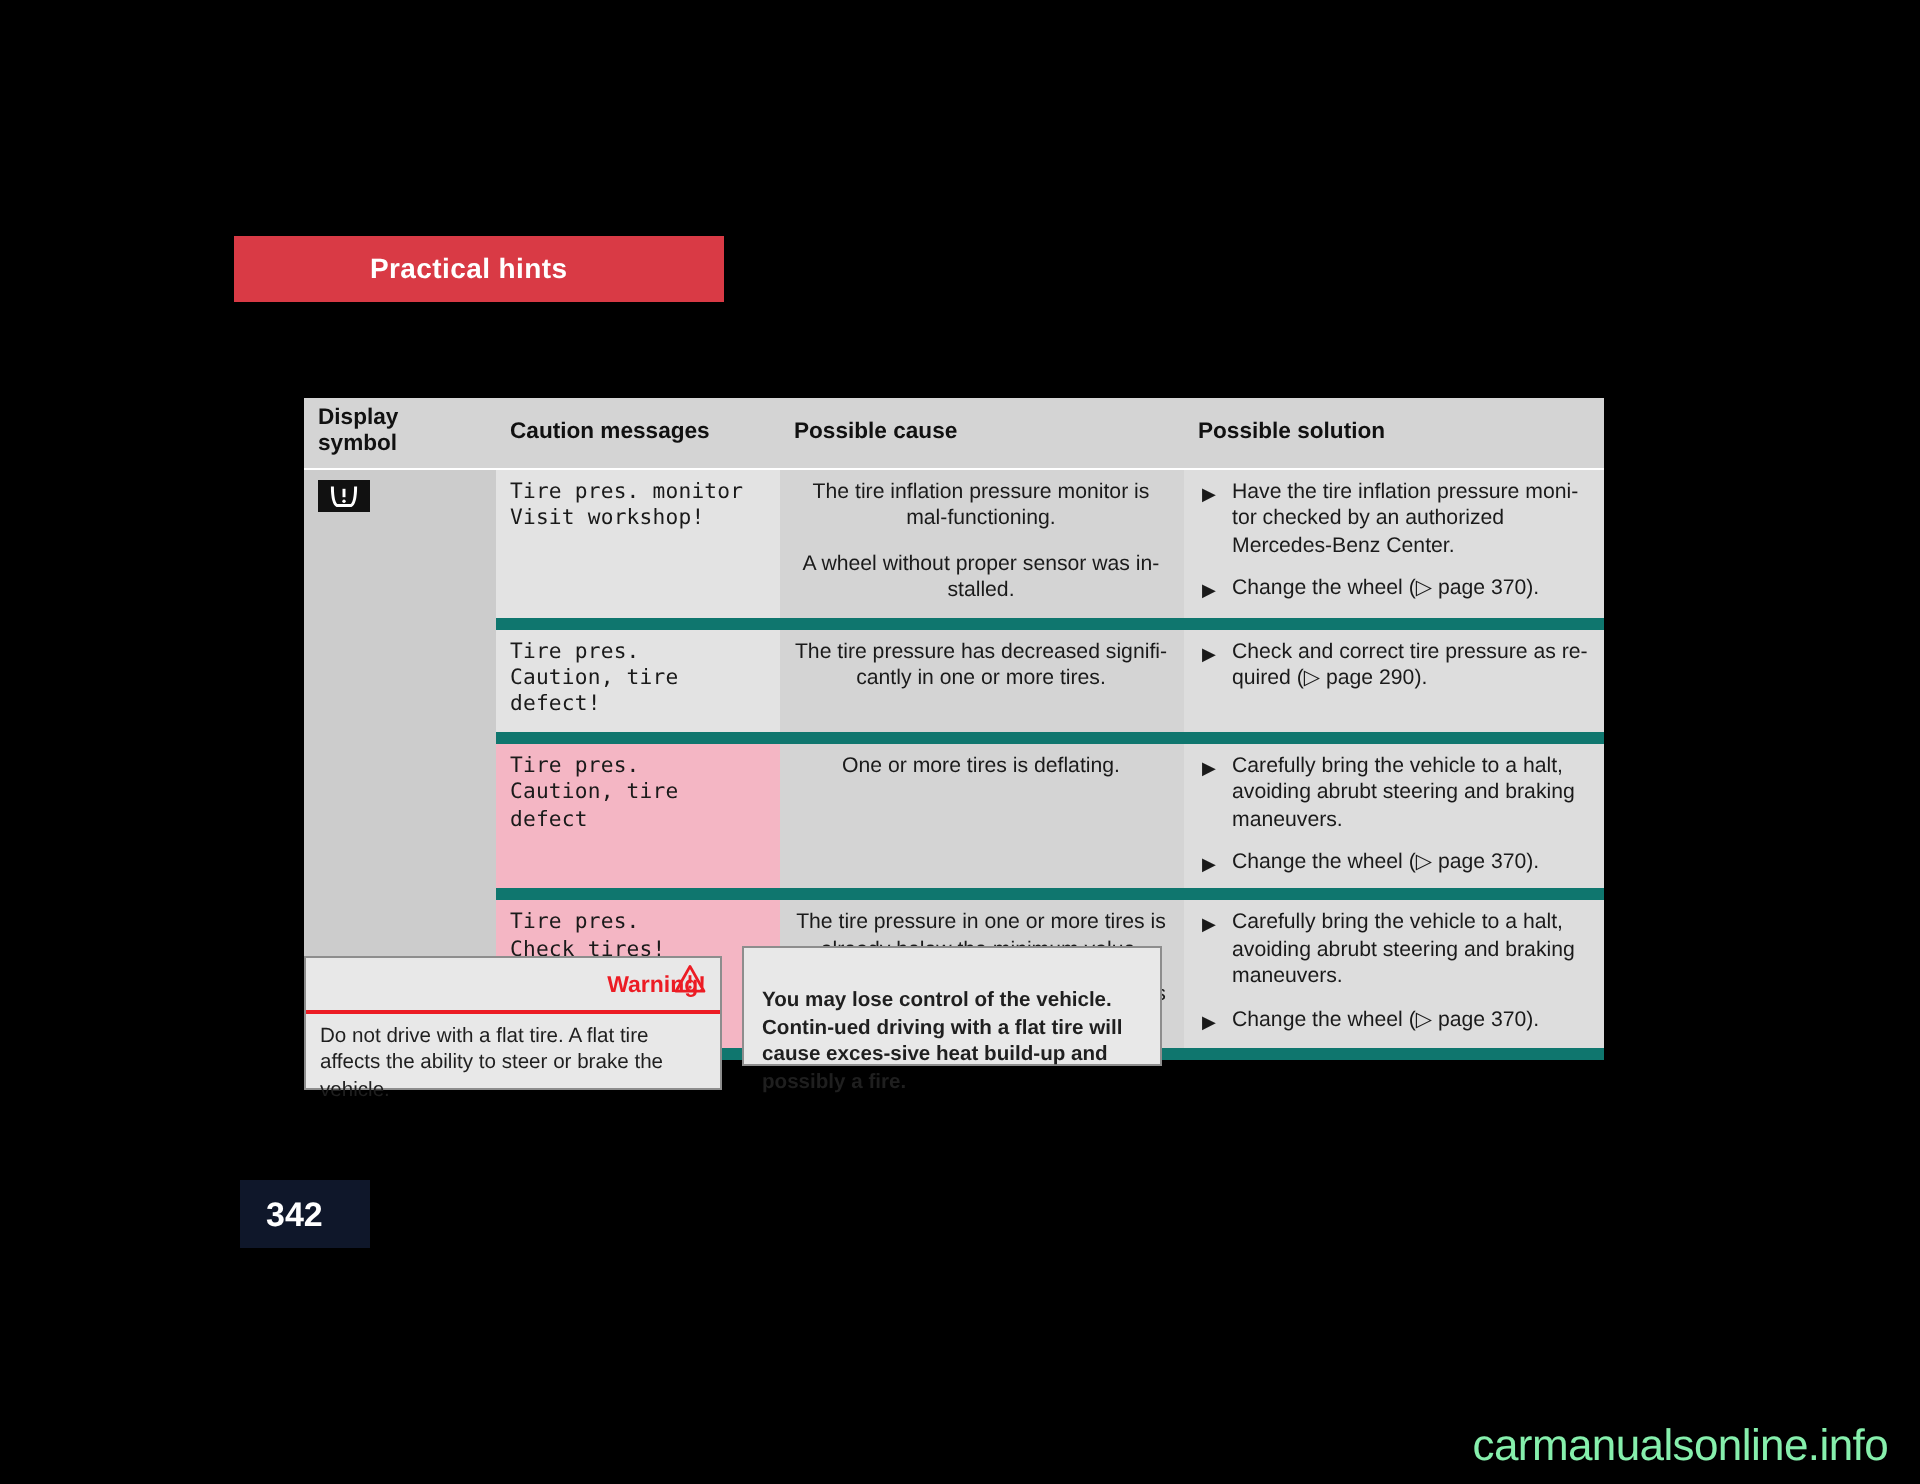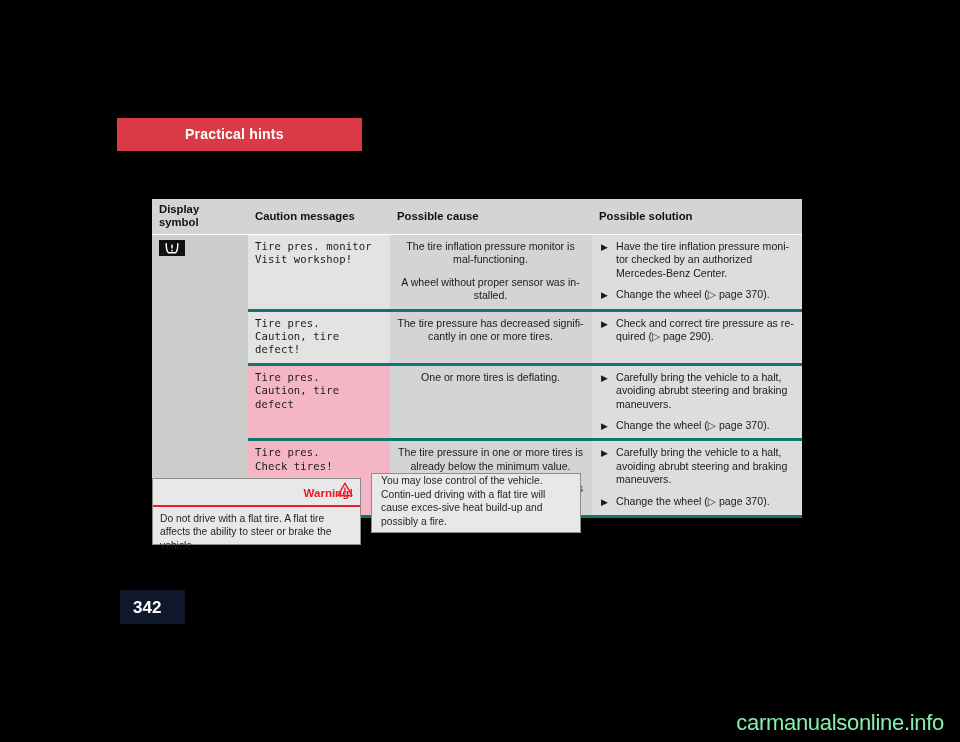--- a/index.html
+++ b/index.html
@@ -60,21 +60,21 @@
     vertical-align: middle;
     border-bottom: 1px solid #ffffff;
     line-height: 13px;
   }
   #spec-table td {
     vertical-align: top;
     padding: 5px 8px 6px 7px;
     font-size: 10.6px;
     line-height: 13.4px;
     color: #1a1a1a;
-    border-bottom: 3px solid #0f766e;
+    border-bottom: 6px solid #0f766e;
   }
 
   td.sym-cell {
     background: #cccccc;
     padding: 6px 0 0 6px;
     border-bottom: none;
   }
   td.msg-cell {
     font-family: "DejaVu Sans Mono", monospace;
     font-size: 9.6px;
@@ -152,21 +152,21 @@
     height: 1.6px;
     background: #ec1c24;
     margin: 1px 0 0 0;
   }
   .warn-body {
     padding: 5px 7px 4px 7px;
     font-size: 10.3px;
     line-height: 13.6px;
     color: #1f1f1f;
   }
-  #warn-box-cont .warn-body { padding: 0 8px 4px 9px; }
+  #warn-box-cont .warn-body { padding: 20px 8px 4px 9px; font-weight: bold; }
   .warn-tri {
     position: absolute;
     right: 7px;
     top: 3px;
   }
 
   
   #page-number-box {
     position: absolute;
     left: 120px;

